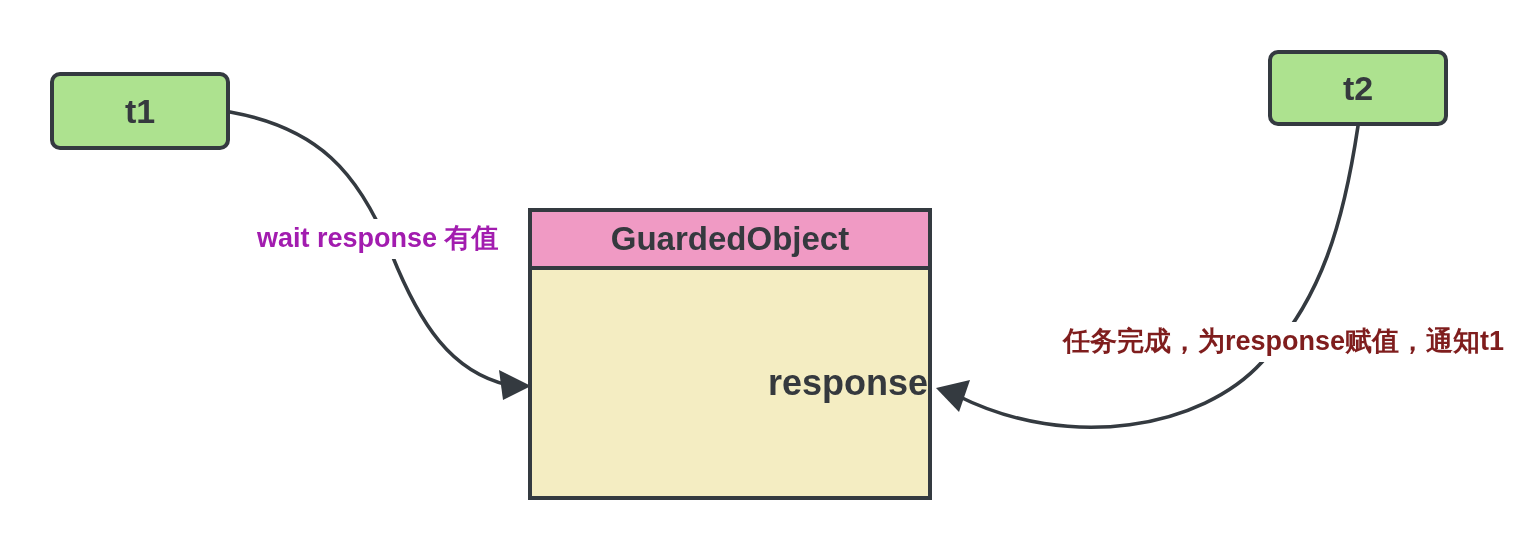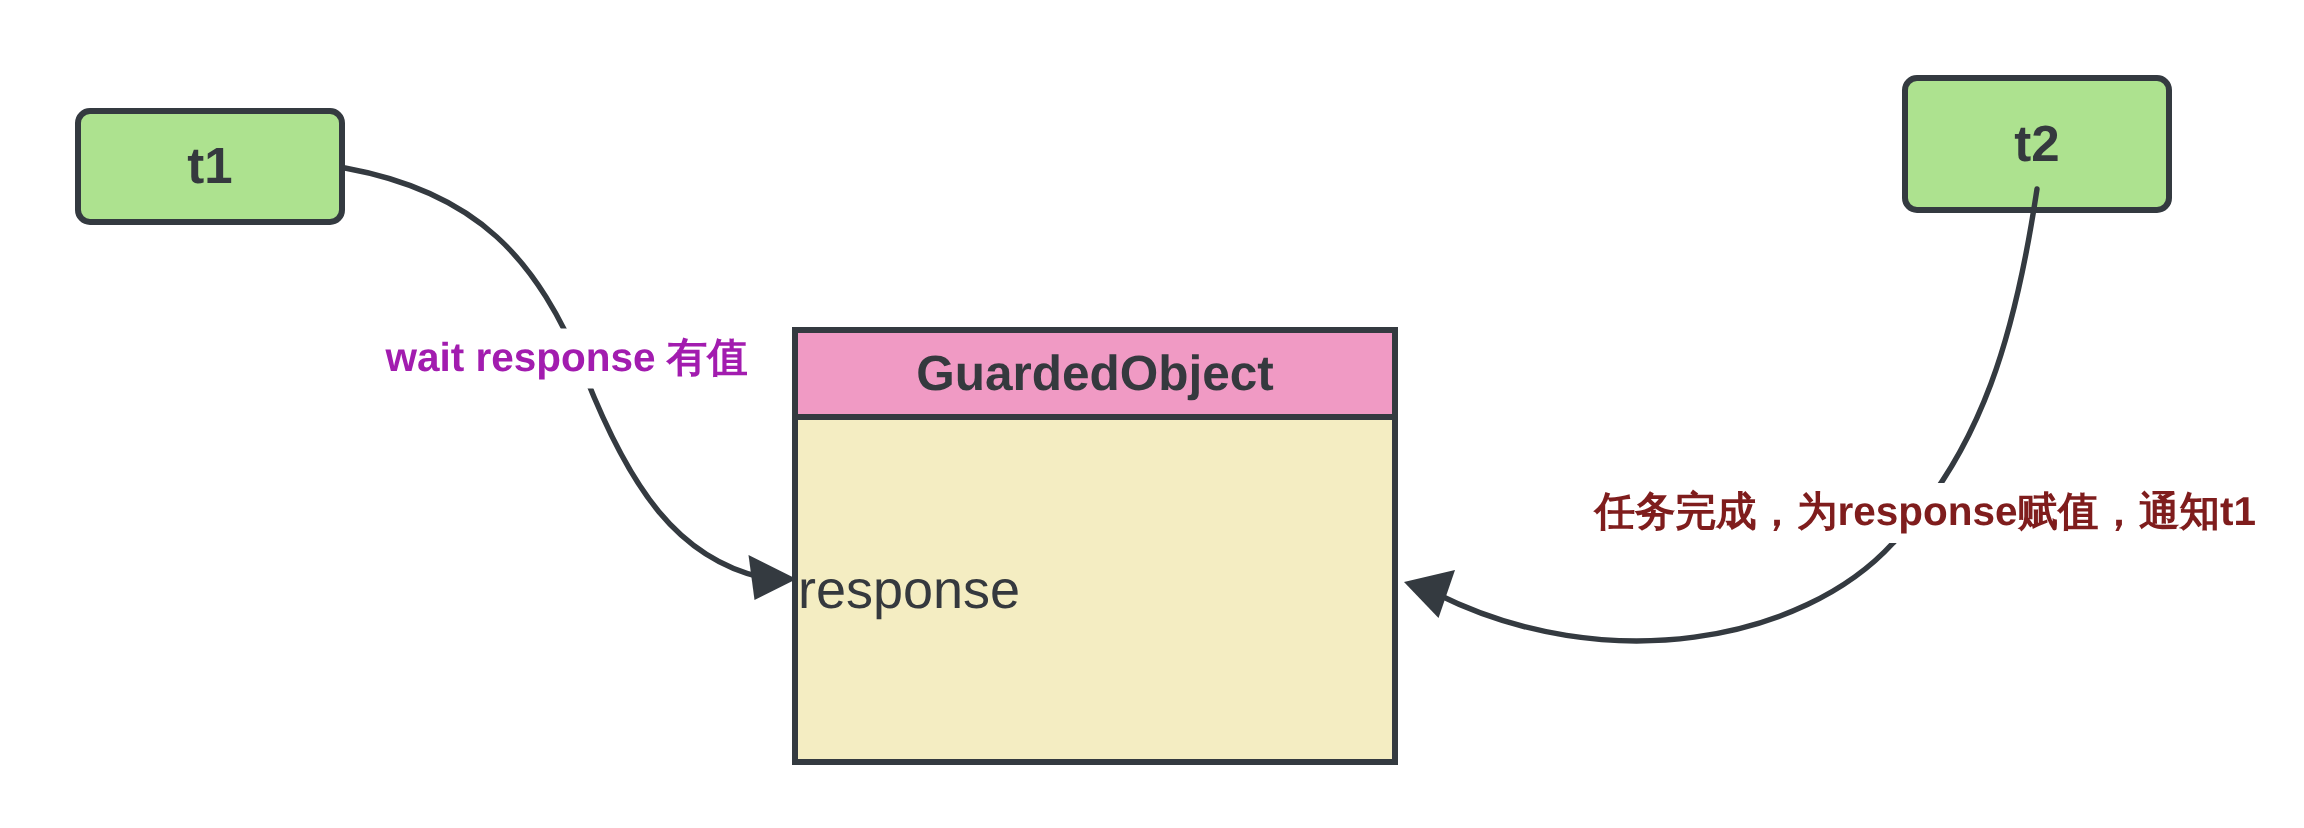--- a/index.html
+++ b/index.html
@@ -20,25 +20,25 @@
     box-sizing: border-box;
     border: 4px solid;
     border-radius: 10px;
     display: flex;
     align-items: center;
     justify-content: center;
     font-size: 34px;
     font-weight: 700;
   }
   .node-t1 { left: 50px;   top: 72px; width: 180px; height: 78px; }
-  .node-t2 { left: 1268px; top: 50px; width: 180px; height: 92px; }
+  .node-t2 { left: 1268px; top: 50px; width: 180px; height: 76px; }
   .guarded {
     position: absolute;
     left: 528px;
-    top: 218px;
+    top: 208px;
     width: 404px;
     height: 292px;
     box-sizing: border-box;
     border: 4px solid;
     display: flex;
     flex-direction: column;
   }
   .guarded-header {
     box-sizing: border-box;
     height: 58px;
@@ -46,23 +46,23 @@
     display: flex;
     align-items: center;
     justify-content: center;
     font-size: 33px;
     font-weight: 700;
   }
   .guarded-body {
     flex: 1;
     display: flex;
     align-items: center;
-    justify-content: flex-start;
+    justify-content: flex-end;
     font-size: 36px;
-    font-weight: 400;
+    font-weight: 700;
   }
   .edges-svg {
     position: absolute;
     left: 0;
     top: 0;
     width: 1536px;
     height: 552px;
     pointer-events: none;
   }
   .edge-path {

